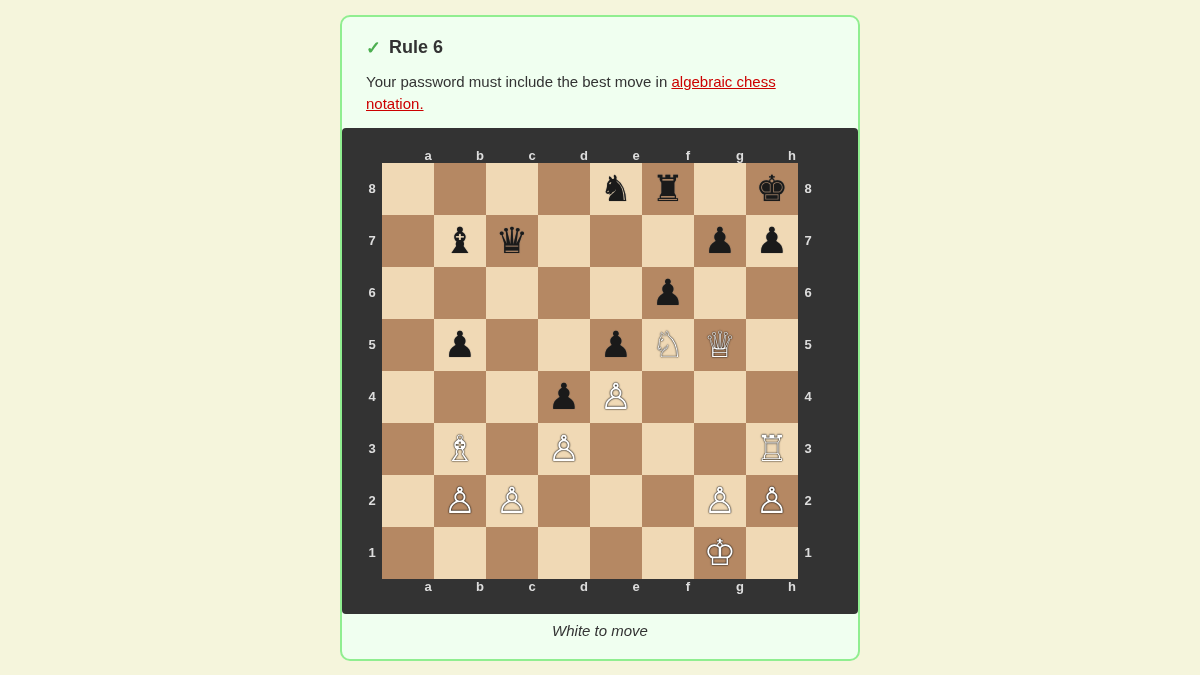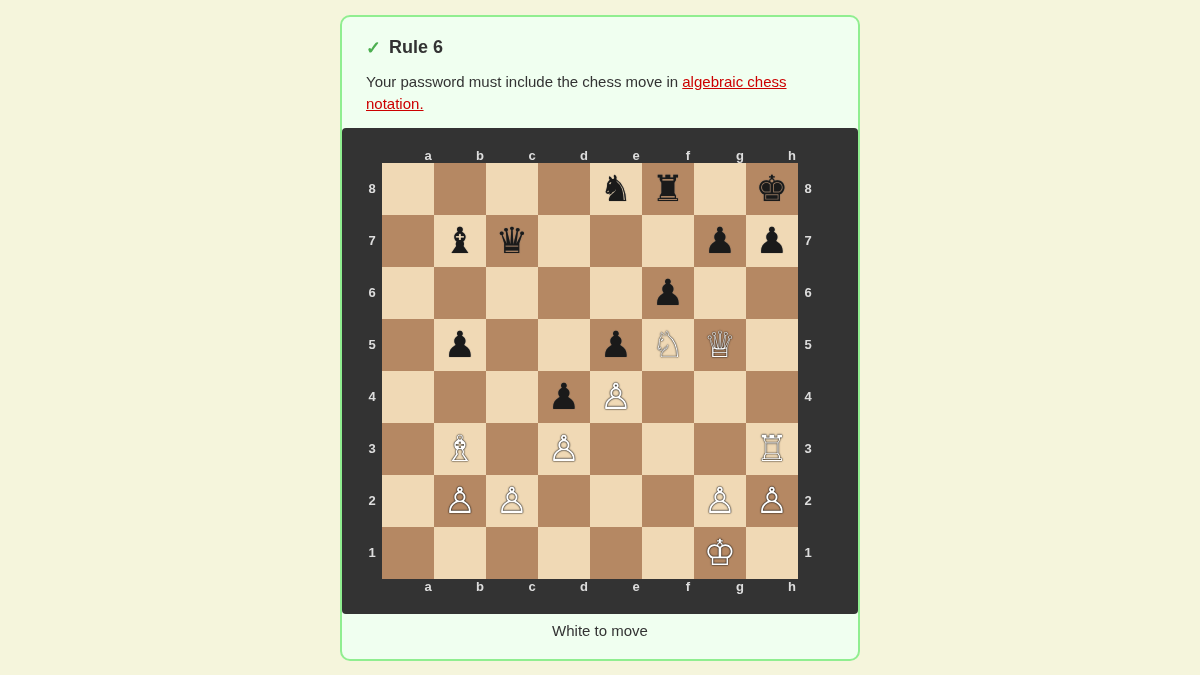--- a/index.html
+++ b/index.html
@@ -102,36 +102,37 @@
       cursor: default;
     }
 
     .light { background-color: #f0d9b5; }
     .dark  { background-color: #b58863; }
 
     .white-piece { color: #fff; text-shadow: 0 0 2px #000, 0 0 1px #000; }
     .black-piece { color: #1a1a1a; text-shadow: 0 0 1px #555; }
 
     .caption {
+      font-style: italic;
       color: #333;
       font-size: 15px;
       text-align: center;
     }
   </style>
 </head>
 <body>
 
 <div class="card">
   <div class="rule-header">
     <span class="check-icon">✓</span>
     <span>Rule 6</span>
   </div>
 
   <div class="rule-description">
-    <span>Your password must include the chess move in </span><a href="#">algebraic chess notation.</a>
+    <span>Your password must include the best move in </span><a href="#">algebraic chess notation.</a>
   </div>
 
   <div class="chess-container">
     <div class="board-outer">
       <div id="board-top-labels" class="board-labels-top">
           <div style="width: 20px;"></div>
           <div class="col-label">a</div>
           <div class="col-label">b</div>
           <div class="col-label">c</div>
           <div class="col-label">d</div>

